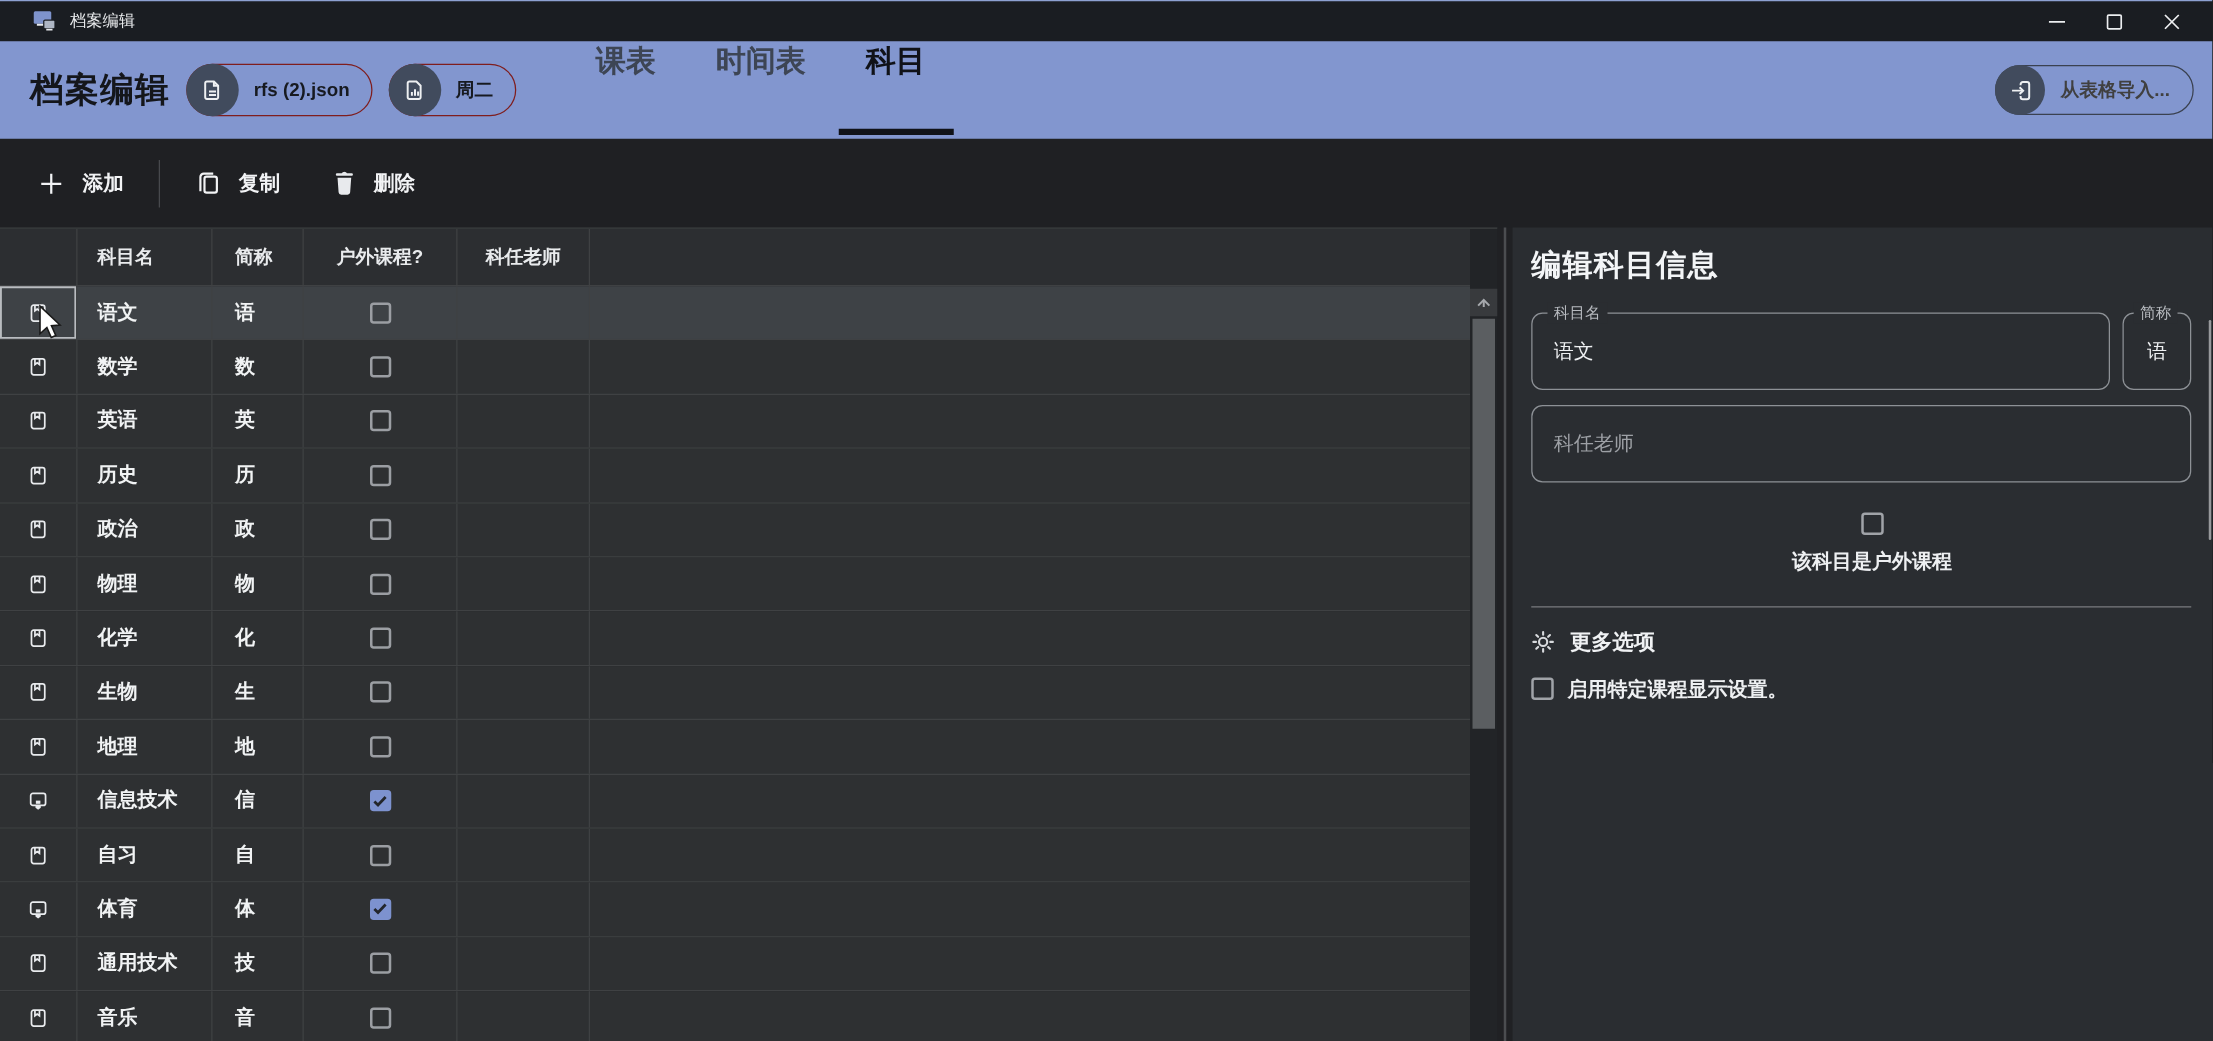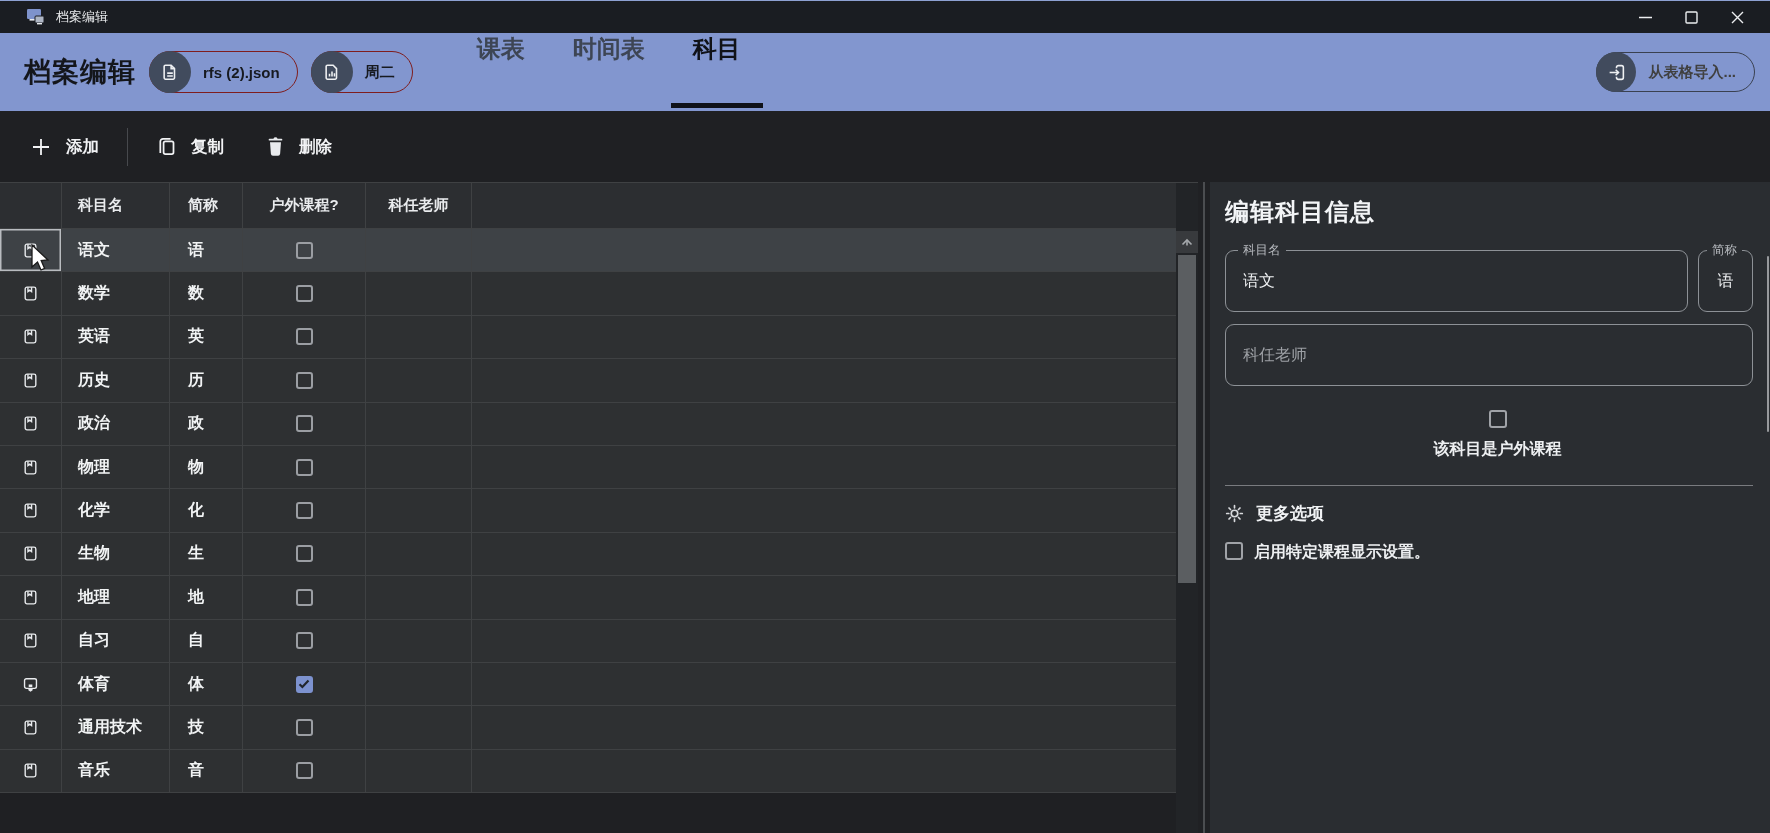--- a/index.html
+++ b/index.html
@@ -376,20 +376,41 @@
     <div class="td c2 rname">地理</div>
     <div class="td c3 rabbr">地</div>
     <div class="td c4">
       <span class="cb">
         
       </span>
     </div>
     <div class="td c5 rteacher"></div>
     <div class="td cf"></div>
   </div>
+        <div class="trow show-outdoor">
+    <div class="td c1">
+
+      <svg class="icon-outdoor" width="17" height="17" viewBox="0 0 16 16" fill="none" stroke="#e9ebee" stroke-width="1.3">
+        <rect x="2.4" y="2.6" width="11.2" height="9" rx="1.7"></rect>
+        <path d="M6 11.6v1.8l2 1.5 2-1.5v-1.8" fill="#e9ebee" stroke="none"></path>
+        <rect x="6.3" y="8" width="3.4" height="2.4" fill="#e9ebee" stroke="none"></rect>
+      </svg>
+    </div>
+    <div class="td c2 rname">信息技术</div>
+    <div class="td c3 rabbr">信</div>
+    <div class="td c4">
+      <span class="cb checked">
+        <svg width="12" height="10" viewBox="0 0 12 10" fill="none" stroke="#23262c" stroke-width="2.2">
+                <path d="M1.5 5.2 4.4 8 10.5 1.6"></path>
+              </svg>
+      </span>
+    </div>
+    <div class="td c5 rteacher"></div>
+    <div class="td cf"></div>
+  </div>
         <div class="trow show-book">
     <div class="td c1">
       <svg class="icon-book" width="17" height="17" viewBox="0 0 16 16" fill="none" stroke="#e9ebee" stroke-width="1.3">
         <rect x="3" y="2" width="10" height="12" rx="1.7"></rect>
         <path d="M5.6 2v4.2l1.7-1.3 1.7 1.3V2"></path>
       </svg>
 
     </div>
     <div class="td c2 rname">自习</div>
     <div class="td c3 rabbr">自</div>

